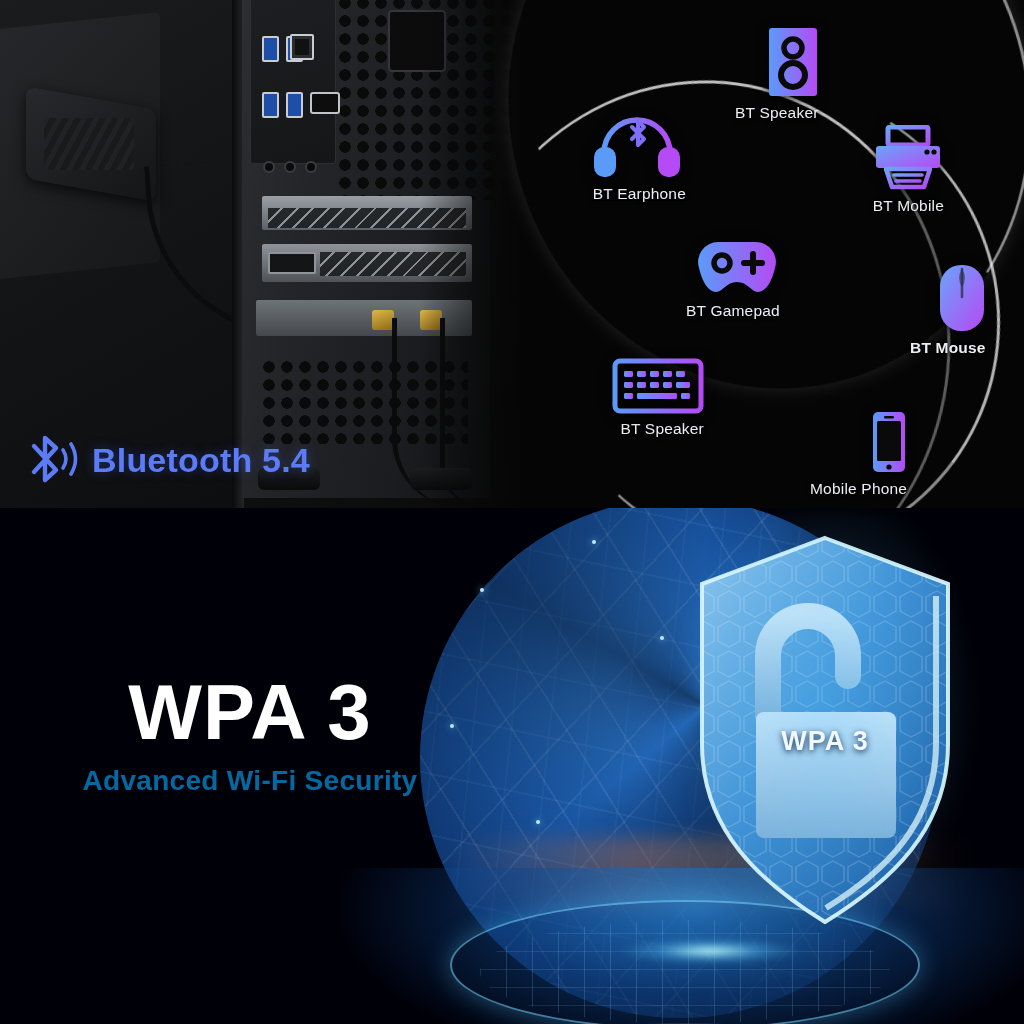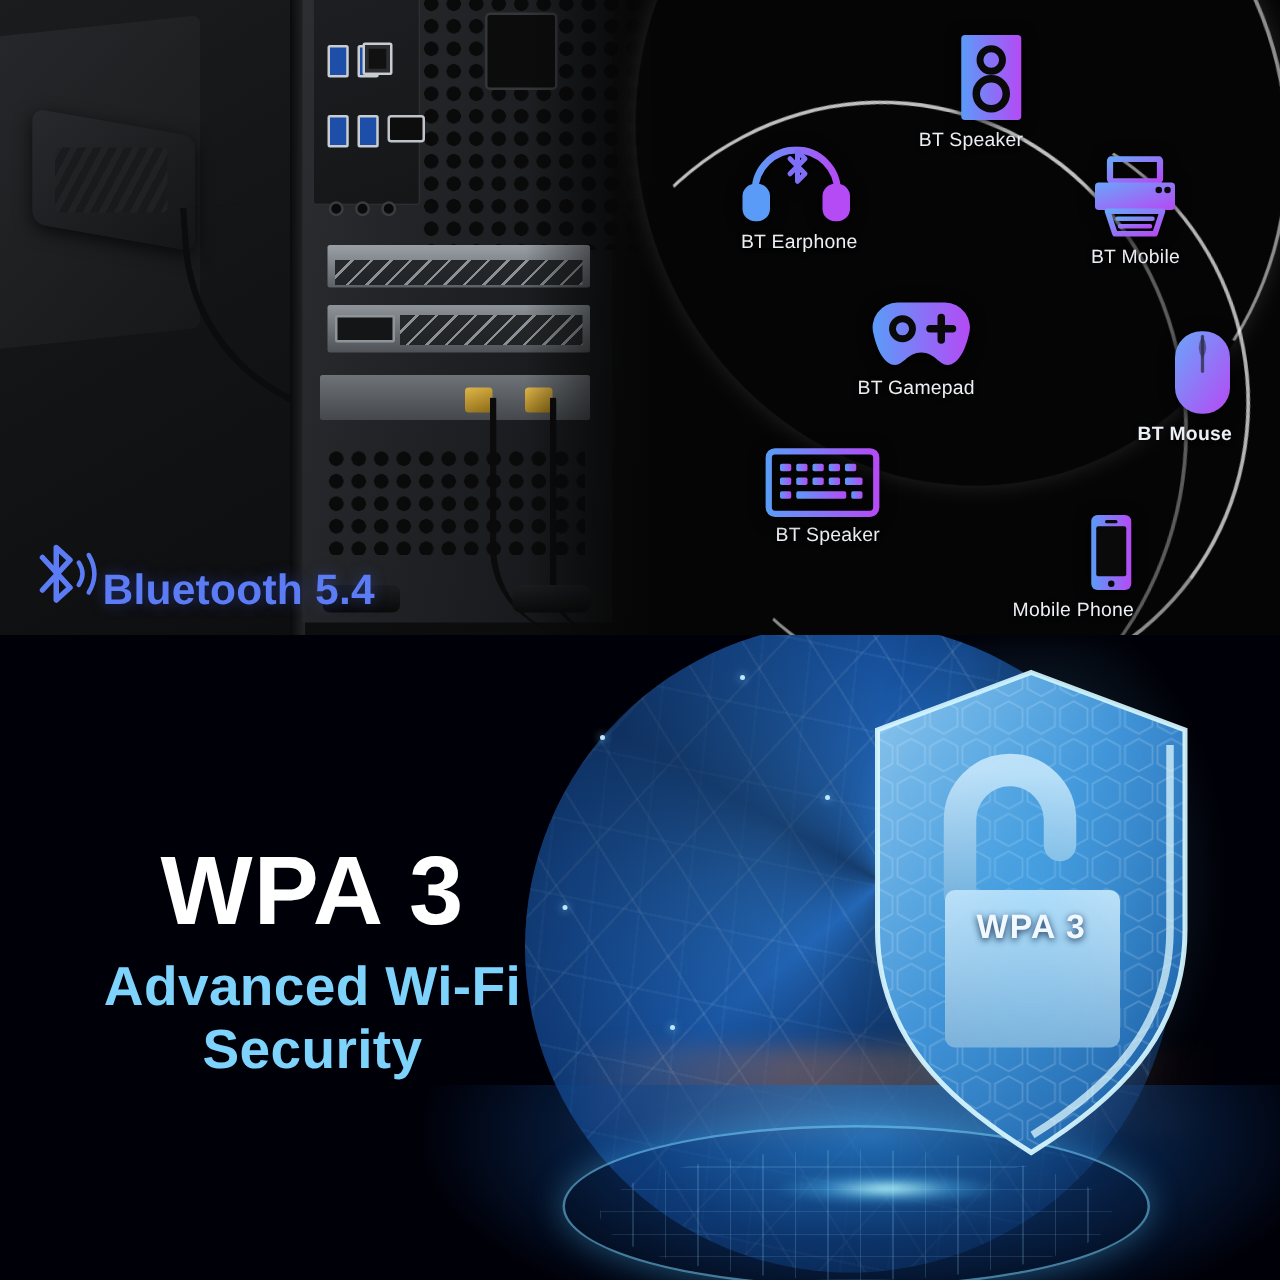--- a/index.html
+++ b/index.html
@@ -73,21 +73,21 @@
   .mon-cable { position:absolute; left:150px; top:160px; width:180px; height:180px;
                border-bottom:5px solid #0c0c0d; border-left:5px solid #0c0c0d;
                border-radius:0 0 0 150px; transform:rotate(-4deg); }
   .pc-foot { position:absolute; top:468px; width:62px; height:22px; border-radius:6px;
              background:linear-gradient(180deg,#1b1d1f,#0a0a0b); }
   .pc-foot.f1{left:258px;} .pc-foot.f2{left:410px;}
   .photo-fade { position:absolute; left:420px; top:0; width:120px; height:508px;
                 background:linear-gradient(90deg,rgba(5,5,5,0),#050505 88%); }
 
   
-  #bt-brand { position:absolute; left:22px; top:428px; display:flex; align-items:flex-end; z-index:9; }
+  #bt-brand { position:absolute; left:22px; top:428px; display:flex; align-items:center; gap:10px; z-index:9; }
   #bt-brand .glyph { width:60px; height:64px; }
   #bt-brand .word { font-size:34px; font-weight:700; color:#5b7cf5; letter-spacing:.2px;
                     text-shadow:0 0 12px rgba(70,100,255,.35); }
 
   
   .bt-stage { position:absolute; left:500px; top:0; width:524px; height:508px; }
   .arc { position:absolute; border-radius:50%; border:2px solid transparent; }
   .arc-a { left:10px; top:-170px; width:520px; height:560px;
            border-top:3px solid rgba(255,255,255,.85);
            border-right:3px solid rgba(255,255,255,.55);
@@ -162,21 +162,21 @@
   .shield-glow { position:absolute; left:-24px; top:-18px; width:320px; height:430px;
                  background:radial-gradient(ellipse at 50% 45%, rgba(90,200,255,.30), transparent 68%);
                  filter:blur(8px); }
   .wpa-badge { position:absolute; left:50%; top:196px; transform:translateX(-50%);
                font-size:27px; font-weight:700; color:#f2f8ff; letter-spacing:1px;
                text-shadow:0 2px 6px rgba(0,30,70,.9); }
 
   
   #wpa-head { position:absolute; left:0; top:165px; width:500px; text-align:center; z-index:8; }
   #wpa-head .t1 { font-size:78px; font-weight:700; color:#fff; letter-spacing:1px; line-height:1; }
-  #wpa-head .t2 { font-size:44px; font-weight:700; color:#7dd3fc; letter-spacing:.3px; margin-top:14px; }
+  #wpa-head .t2 { font-size:28px; font-weight:700; color:#0369a1; letter-spacing:.3px; margin-top:14px; }
 </style>
 </head>
 <body>
 
 <div id="page">
 
   <section id="bt-panel">
 
     <div class="pc-photo">
       <div class="pc-monitor"></div>

